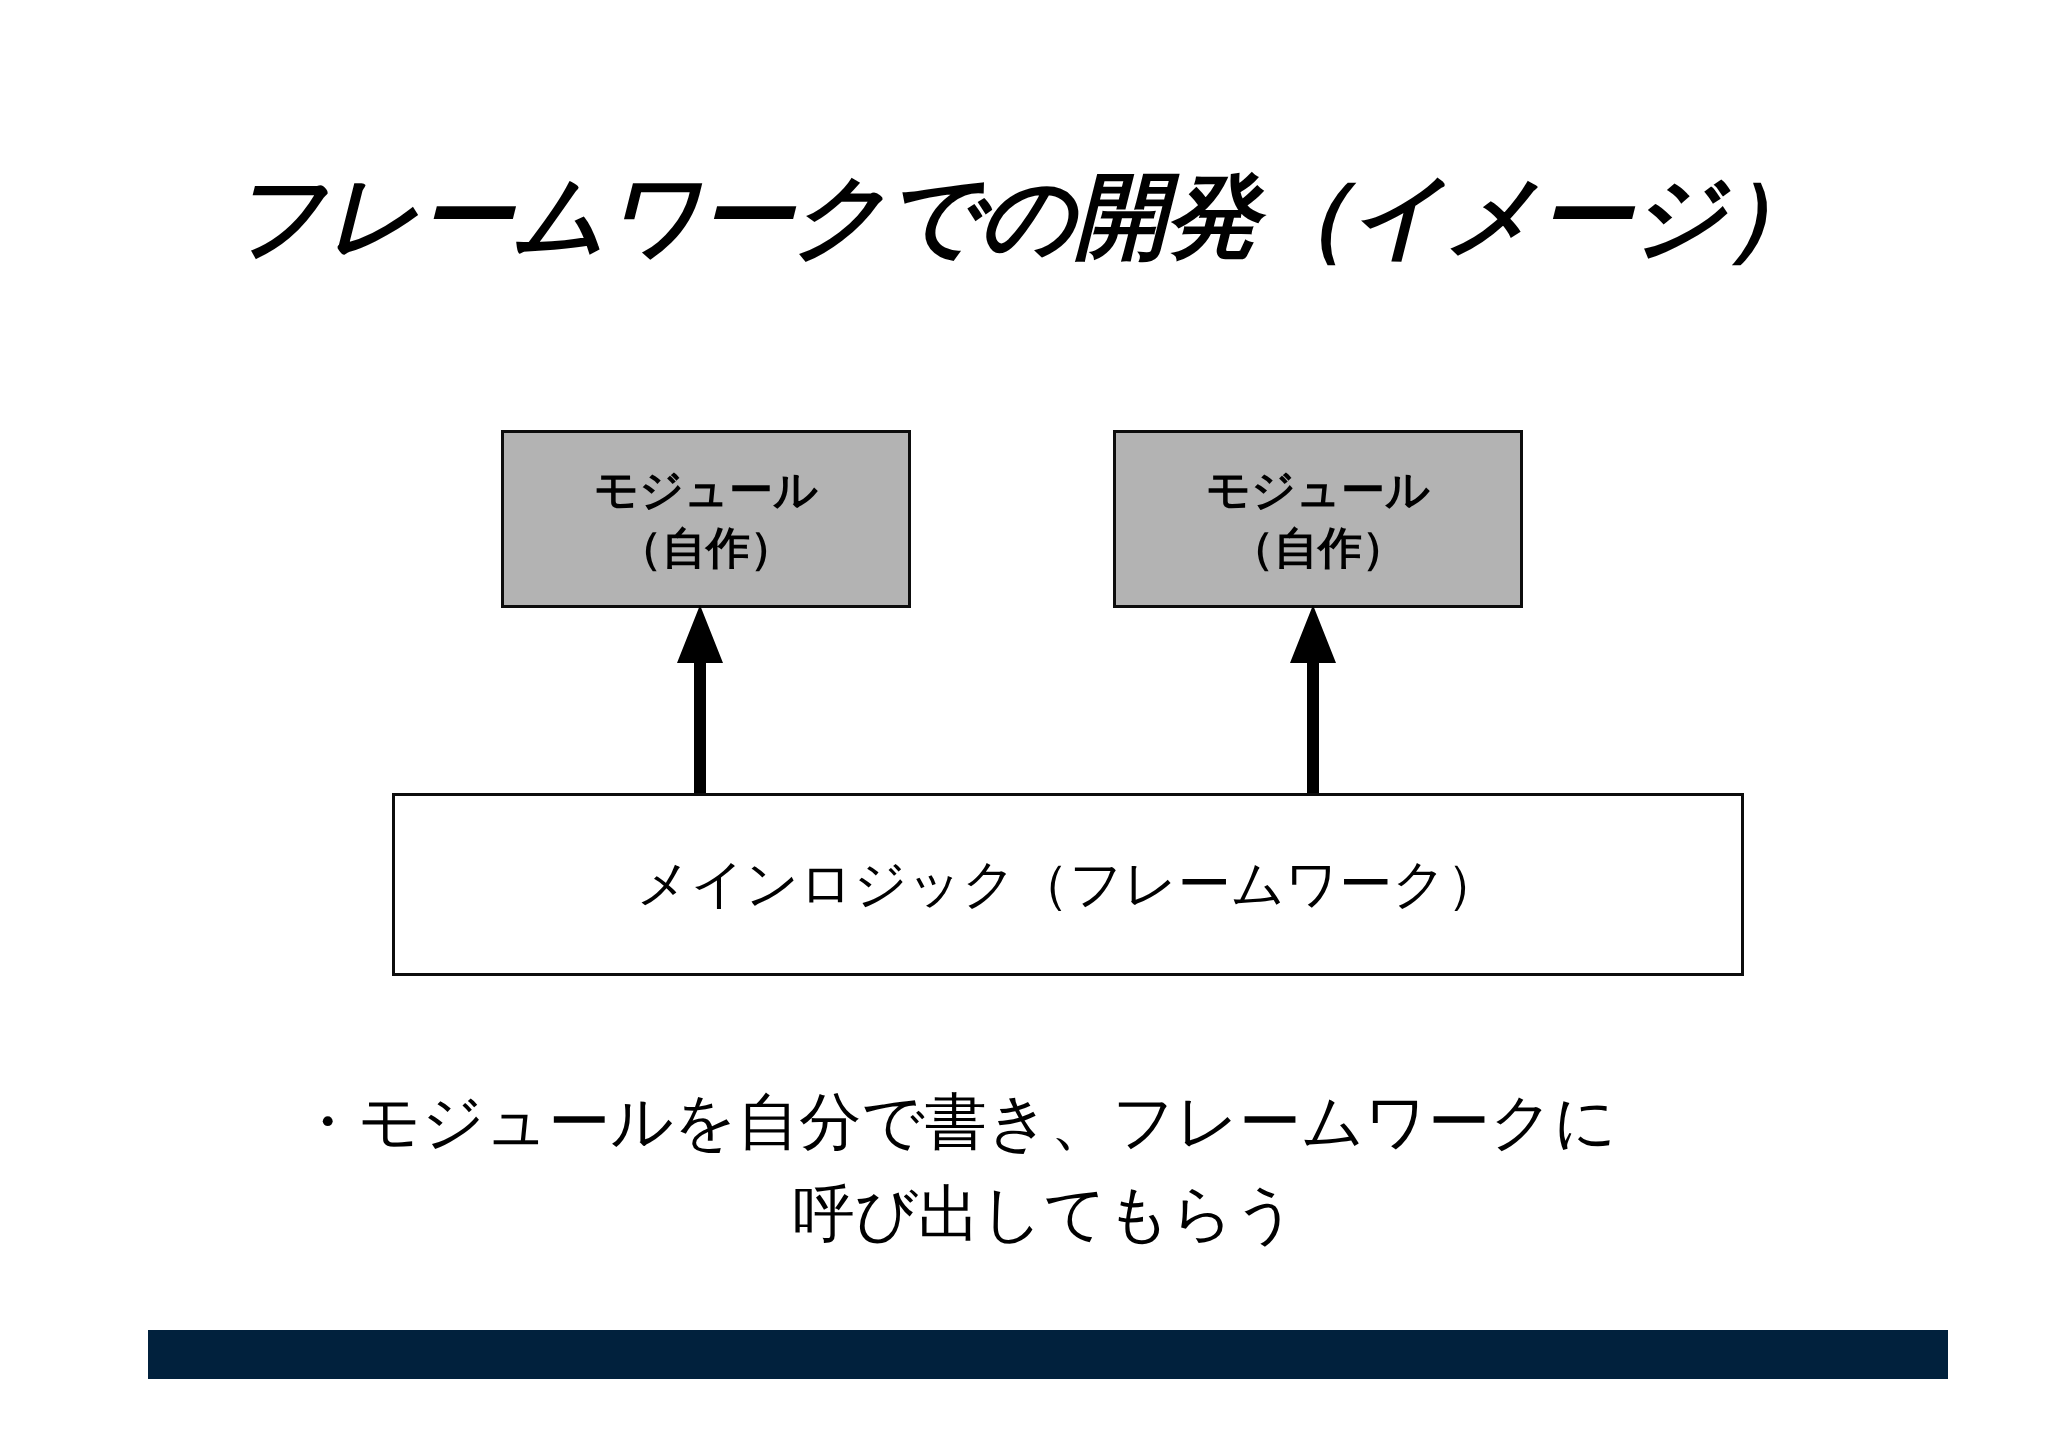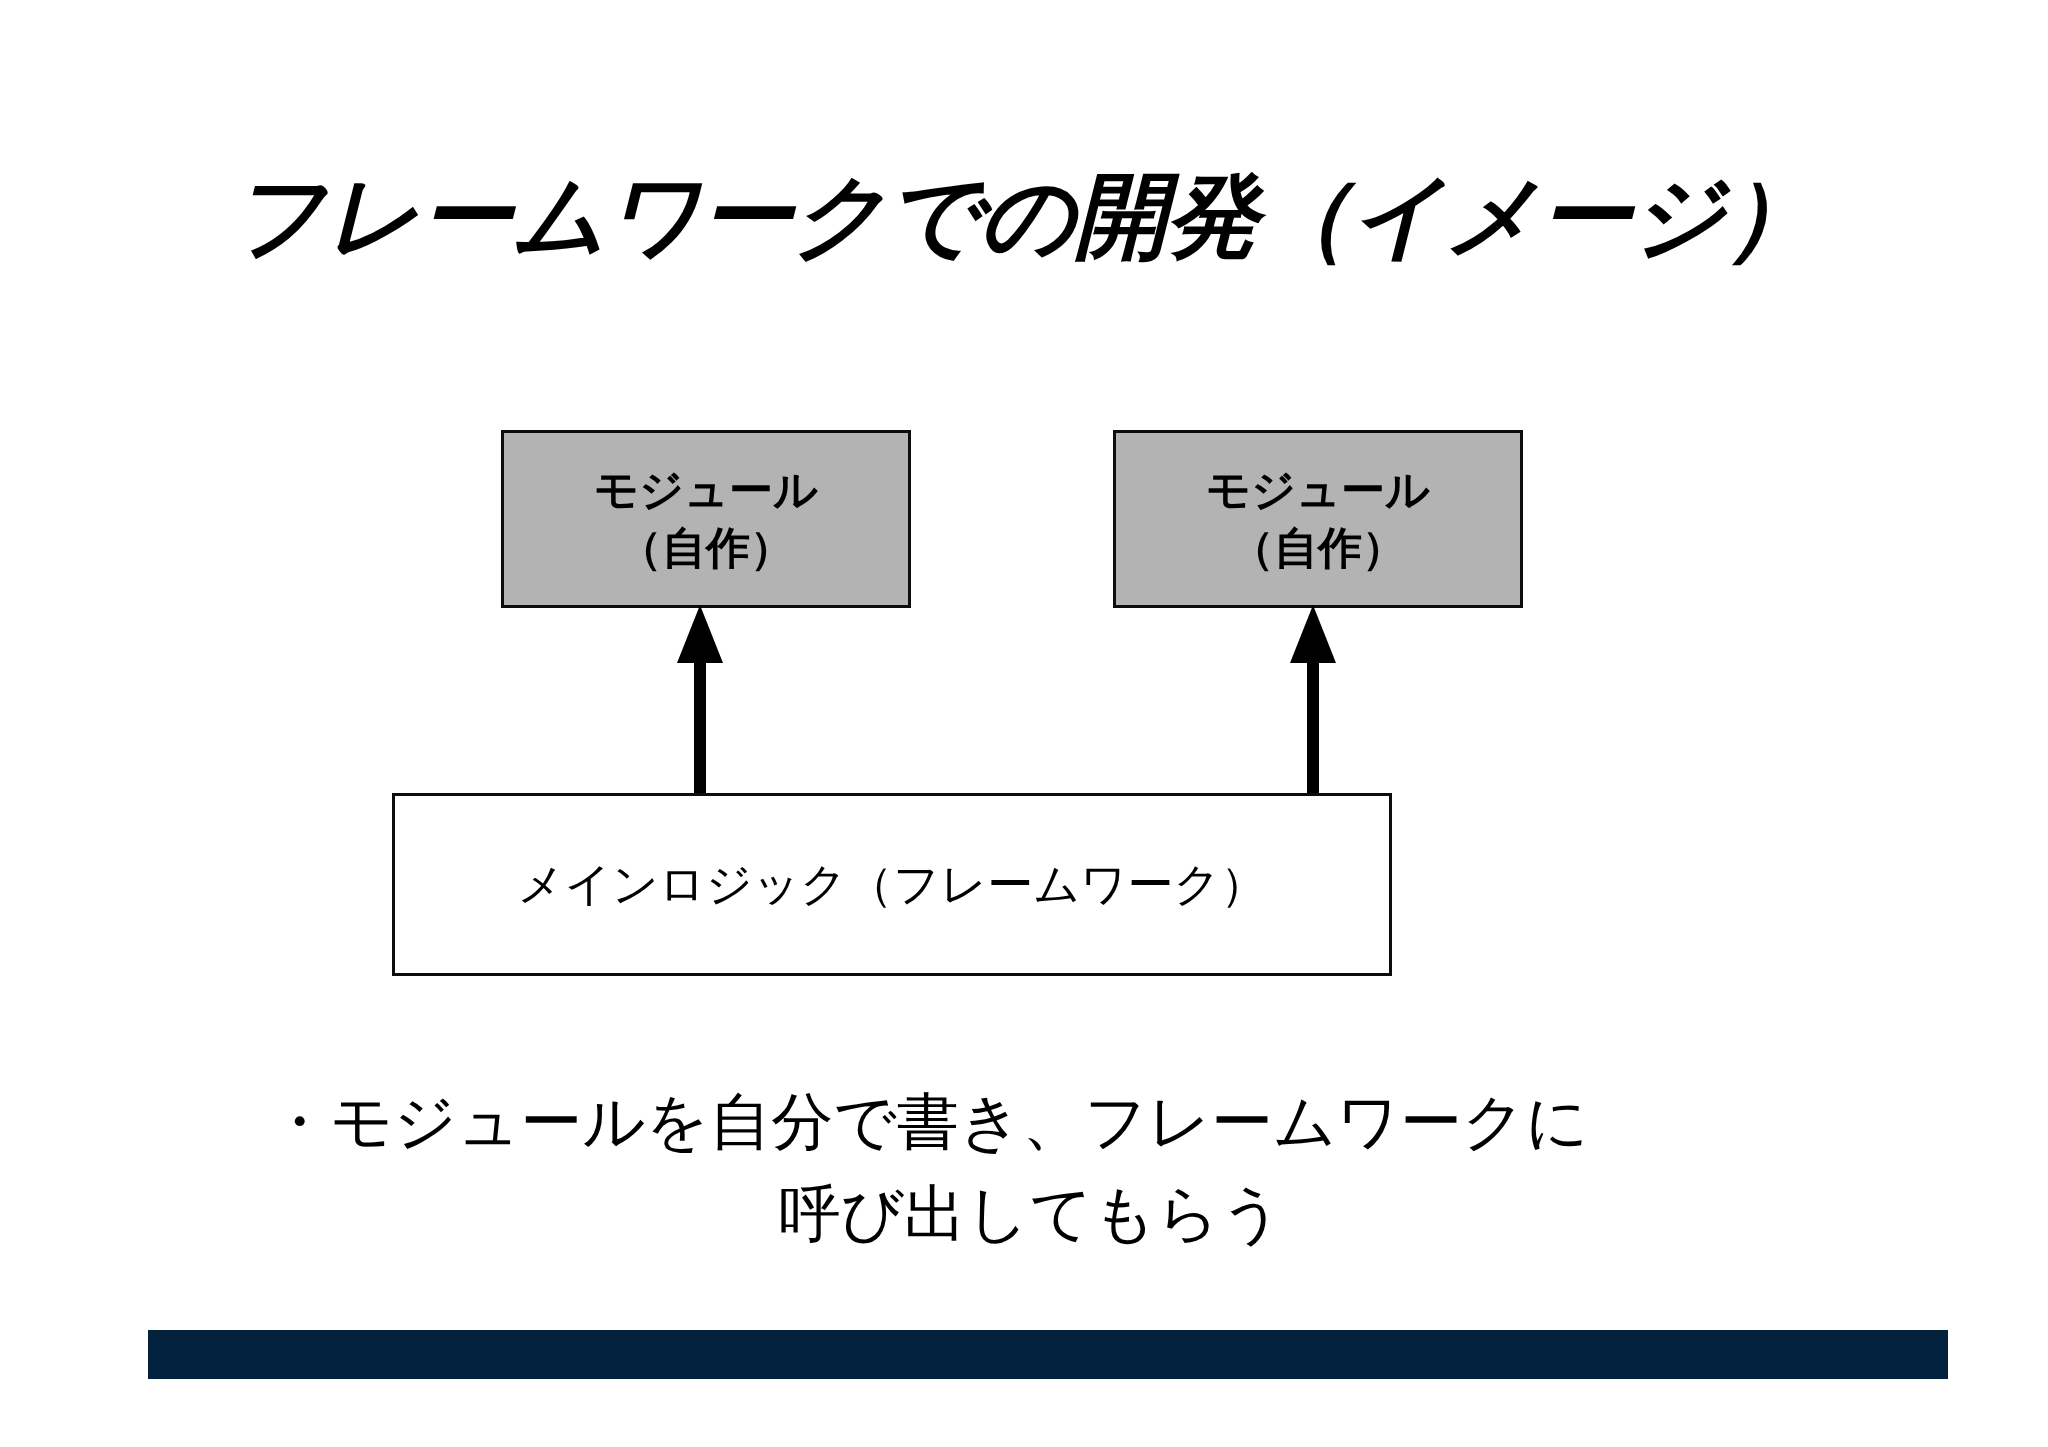--- a/index.html
+++ b/index.html
@@ -71,46 +71,46 @@
   }
   #arrow-left  { left: 672px; }
   #arrow-right { left: 1285px; }
 
   
   #main-logic-box {
     position: absolute;
     box-sizing: border-box;
     left: 392px;
     top: 793px;
-    width: 1000px;
+    width: 1352px;
     height: 183px;
     background: #ffffff;
     border: 3px solid #0d0d0d;
     display: flex;
     align-items: center;
     justify-content: center;
     color: #000000;
-    font-size: 46px;
+    font-size: 53px;
     font-weight: 500;
     white-space: nowrap;
   }
 
   
   #bullet-block {
     position: absolute;
     left: 268px;
     top: 1076px;
     width: 1500px;
     color: #000000;
     font-size: 62px;
     line-height: 1.48;
     font-weight: 500;
     white-space: nowrap;
   }
-  .bullet-line { display: block; }
+  .bullet-line { display: block; margin-left: 28px; }
   .bullet-line.indent { padding-left: 26px; text-align: center; }
 
   
   #footer-bar {
     position: absolute;
     left: 148px;
     top: 1330px;
     width: 1800px;
     height: 49px;
     background: #01213d;

